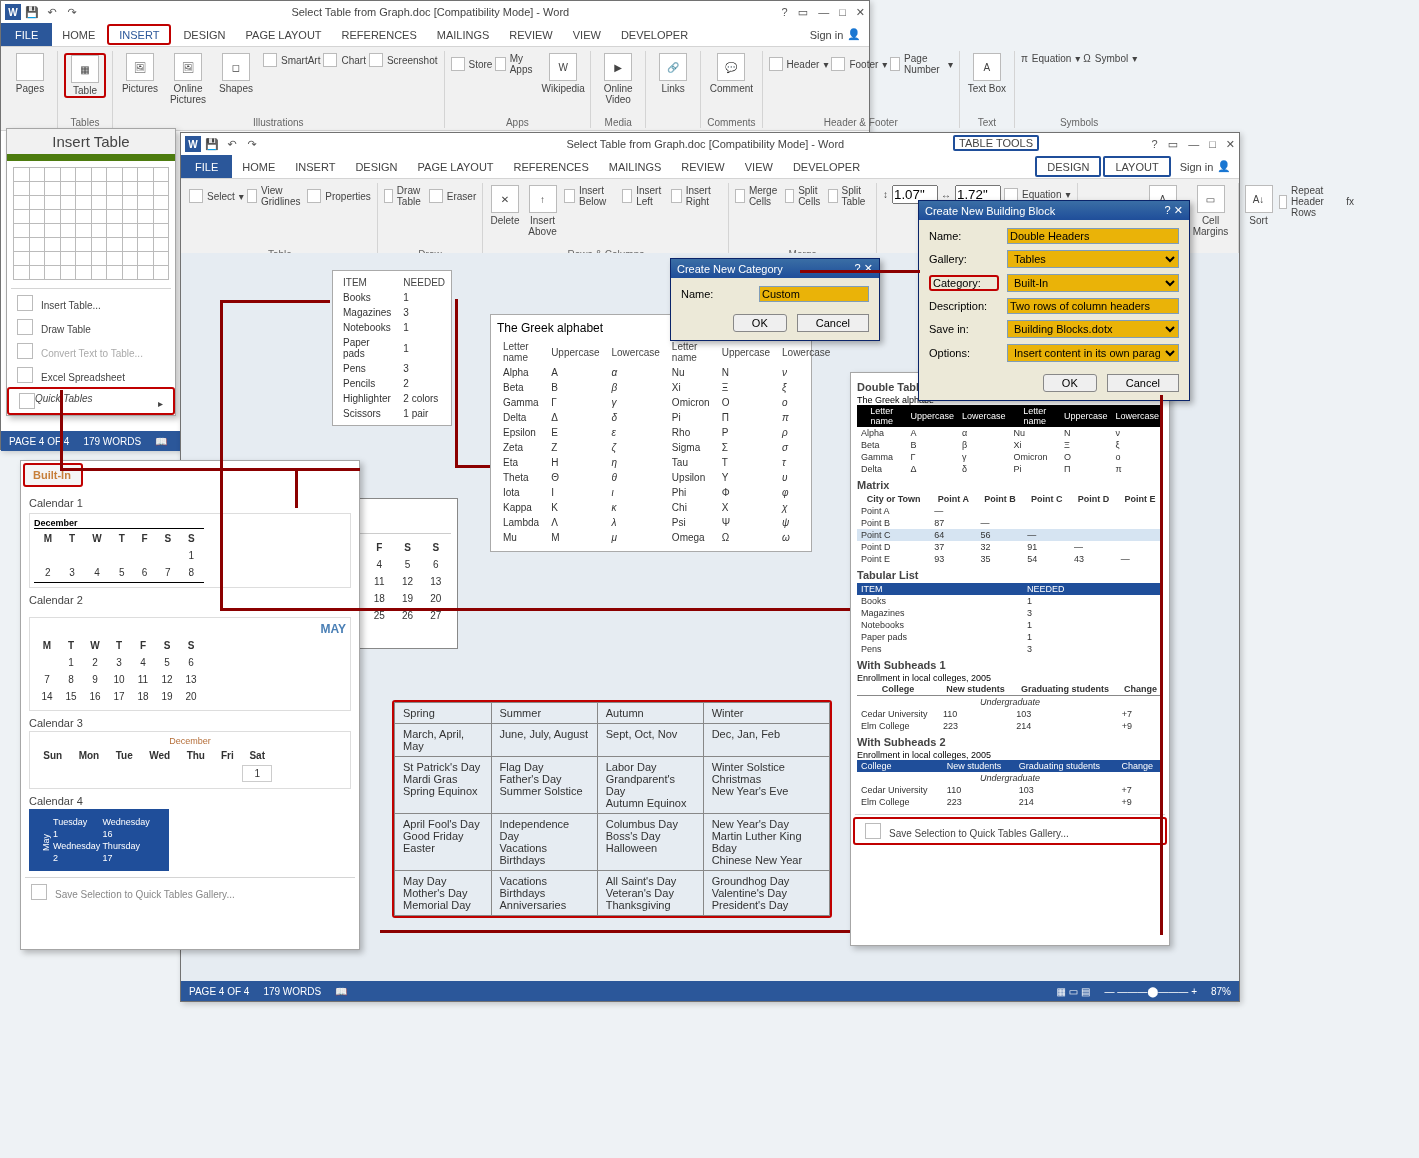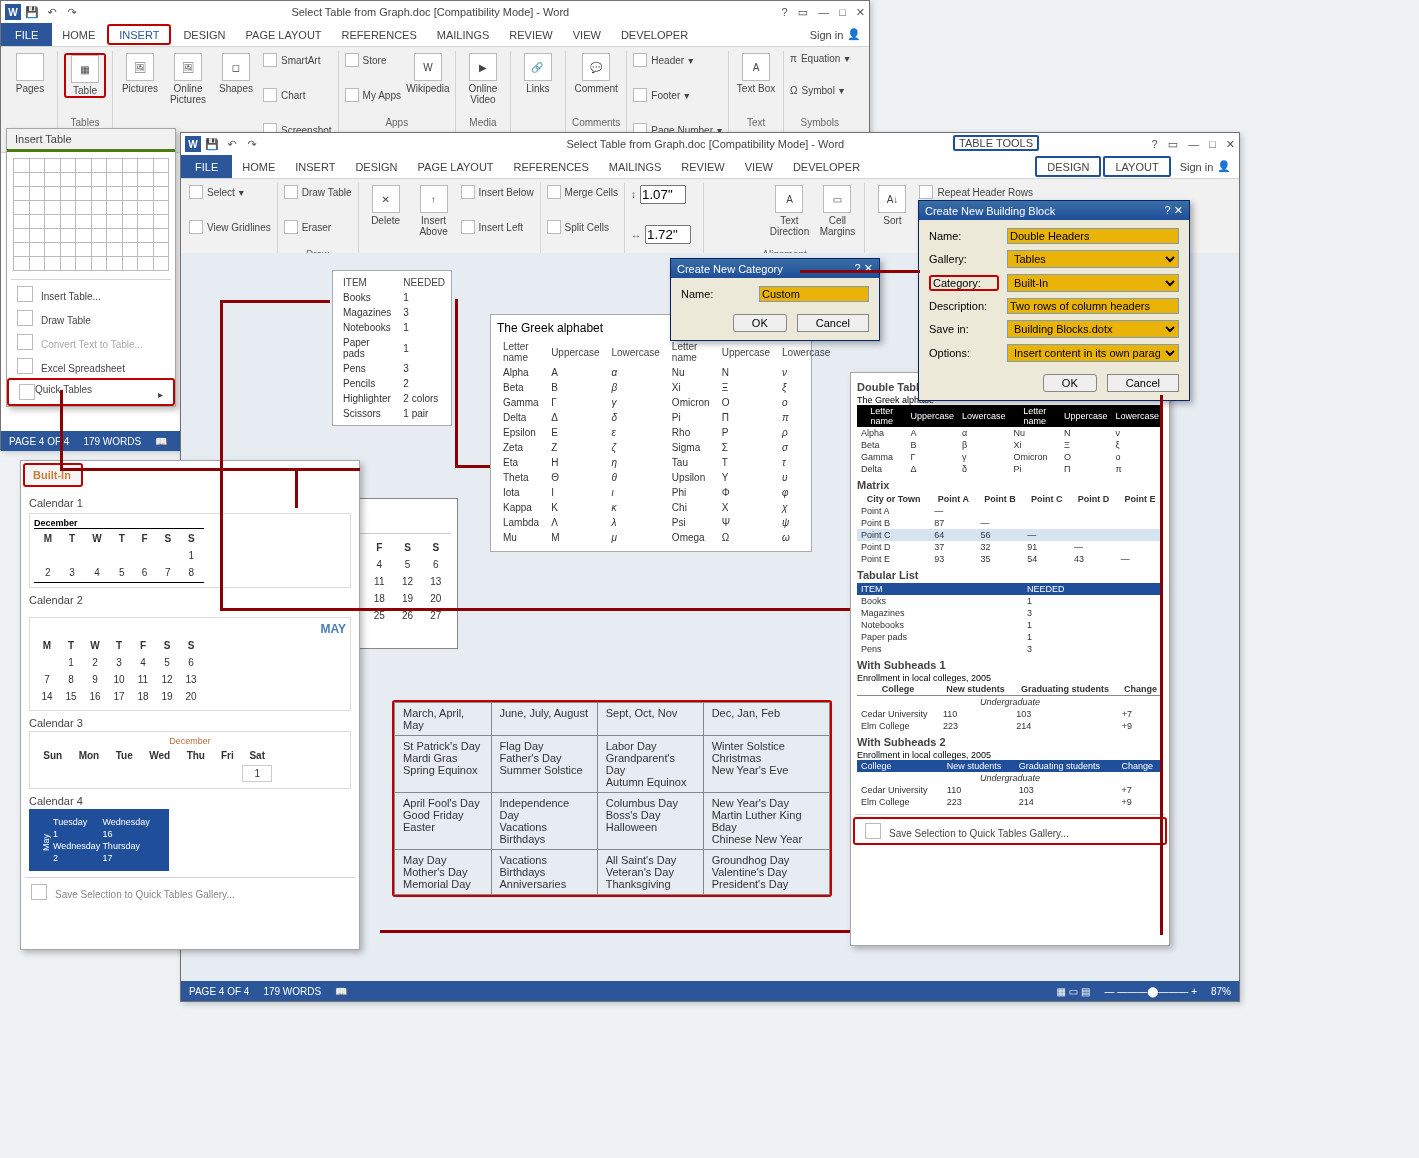--- a/index.html
+++ b/index.html
@@ -16,27 +16,27 @@
 .ribbon-tabs .tab { padding: 0 10px; display: flex; align-items: center; color: #444; font-size: 11px; }
 .ribbon-tabs .tab.active { color: #2b579a; }
 .ribbon-tabs .spacer { flex: 1; }
 .ribbon-tabs .signin { padding: 0 8px; display: flex; align-items: center; gap: 4px; color: #444; }
 .ribbon { background: #f1f1f1; border-bottom: 1px solid #d4d4d4; display: flex; padding: 4px 2px 2px; }
 .rgroup { border-right: 1px solid #d4d4d4; padding: 2px 6px 0; display: flex; flex-direction: column; align-items: center; }
 .rgroup .gbody { display: flex; gap: 6px; align-items: flex-start; min-height: 62px; }
 .rgroup .glabel { font-size: 10px; color: #666; margin-top: 2px; text-align: center; }
 .bigbtn { display: flex; flex-direction: column; align-items: center; width: 42px; font-size: 10px; color: #444; text-align: center; gap: 2px; }
 .bigbtn .ic { width: 28px; height: 28px; border: 1px solid #bbb; background: #fff; display: flex; align-items: center; justify-content: center; }
-.smlist { display: flex; flex-direction: column; gap: 21px; font-size: 10px; color: #444; }
+.smlist { display: flex; gap: 3px; font-size: 10px; color: #444; }
 .smlist div { display: flex; align-items: center; gap: 4px; }
 .smlist .ic2 { width: 14px; height: 14px; border: 1px solid #bbb; background: #fff; display: inline-block; }
 .highlight-red { border: 2px solid #c00000; border-radius: 3px; }
 .highlight-blue { border: 2px solid #1f4e9a; border-radius: 2px; }
 .dropdown-panel { position: absolute; background: #fff; border: 1px solid #a6a6a6; box-shadow: 3px 3px 6px rgba(0,0,0,.25); }
-.dp-head { background: #f1f1f1; padding: 4px 8px; font-size: 11px; color: #444; border-bottom: 3px solid #4d7c0f; }
+.dp-head { background: #f1f1f1; padding: 4px 8px; font-size: 15px; color: #444; border-bottom: 7px solid #4d7c0f; text-align: center; }
 .grid10 { padding: 6px; }
 .grid10 table { border-collapse: collapse; }
 .grid10 td { width: 16px; height: 14px; border: 1px solid #bbb; background: #fff; }
 .dp-item { display: flex; align-items: flex-end; gap: 8px; padding: 4px 10px; font-size: 10px; color: #444; }
 .dp-item .ic2 { width: 16px; height: 16px; border: 1px solid #bbb; }
 .dp-sep { height: 1px; background: #d4d4d4; margin: 2px 4px; }
 .statusbar { position: absolute; left: 0; right: 0; bottom: 0; height: 20px; background: #2b579a; color: #fff; display: flex; align-items: center; padding: 0 8px; font-size: 10px; gap: 14px; }
 .statusbar .sp { flex: 1; }
 .dlg { position: absolute; background: #ece9d8; border: 1px solid #0a246a; box-shadow: 3px 3px 6px rgba(0,0,0,.3); font-size: 11px; }
 .dlg .dlg-title { background: linear-gradient(#3a6ea5,#1f4e9a); color: #fff; padding: 3px 6px; display: flex; justify-content: space-between; align-items: center; }
@@ -346,21 +346,21 @@
     </div>
   <div class="dp-item" style="color:#aaa;">
       <span class="ic2"></span>
       <span>Convert Text to Table...</span>
     </div>
   <div class="dp-item">
       <span class="ic2"></span>
       <span>Excel Spreadsheet</span>
     </div>
   <div class="dp-item highlight-red" style="justify-content:space-between;">
-      <span style="display:flex;gap:0;">
+      <span style="display:flex;gap:0;font-style:italic;">
         <span class="ic2"></span>
         <span>Quick Tables</span>
       </span>
       <span>▸</span>
     </div>
 </div>
 
 <div class="window" style="left:180px; top:132px; width:1060px; height:870px;">
   <div class="titlebar">
     <span class="wicon">W</span>
@@ -913,20 +913,26 @@
   <div class="dp-item" style="color:#888;">
       <span class="ic2"></span>
       <span>Save Selection to Quick Tables Gallery...</span>
     </div>
 </div>
 
 <div style="position:absolute; left:392px; top:700px; width:440px;" class="highlight-red">
   <table class="doc-table">
       <tbody id="seasons-body">
         <tr>
+          <td style="white-space: pre-line;">Spring</td>
+          <td style="white-space: pre-line;">Summer</td>
+          <td style="white-space: pre-line;">Autumn</td>
+          <td style="white-space: pre-line;">Winter</td>
+        </tr>
+        <tr>
           <td style="white-space: pre-line;">March, April, May</td>
           <td style="white-space: pre-line;">June, July, August</td>
           <td style="white-space: pre-line;">Sept, Oct, Nov</td>
           <td style="white-space: pre-line;">Dec, Jan, Feb</td>
         </tr>
         <tr>
           <td style="white-space: pre-line;">St Patrick's Day
 Mardi Gras
 Spring Equinox</td>
           <td style="white-space: pre-line;">Flag Day

